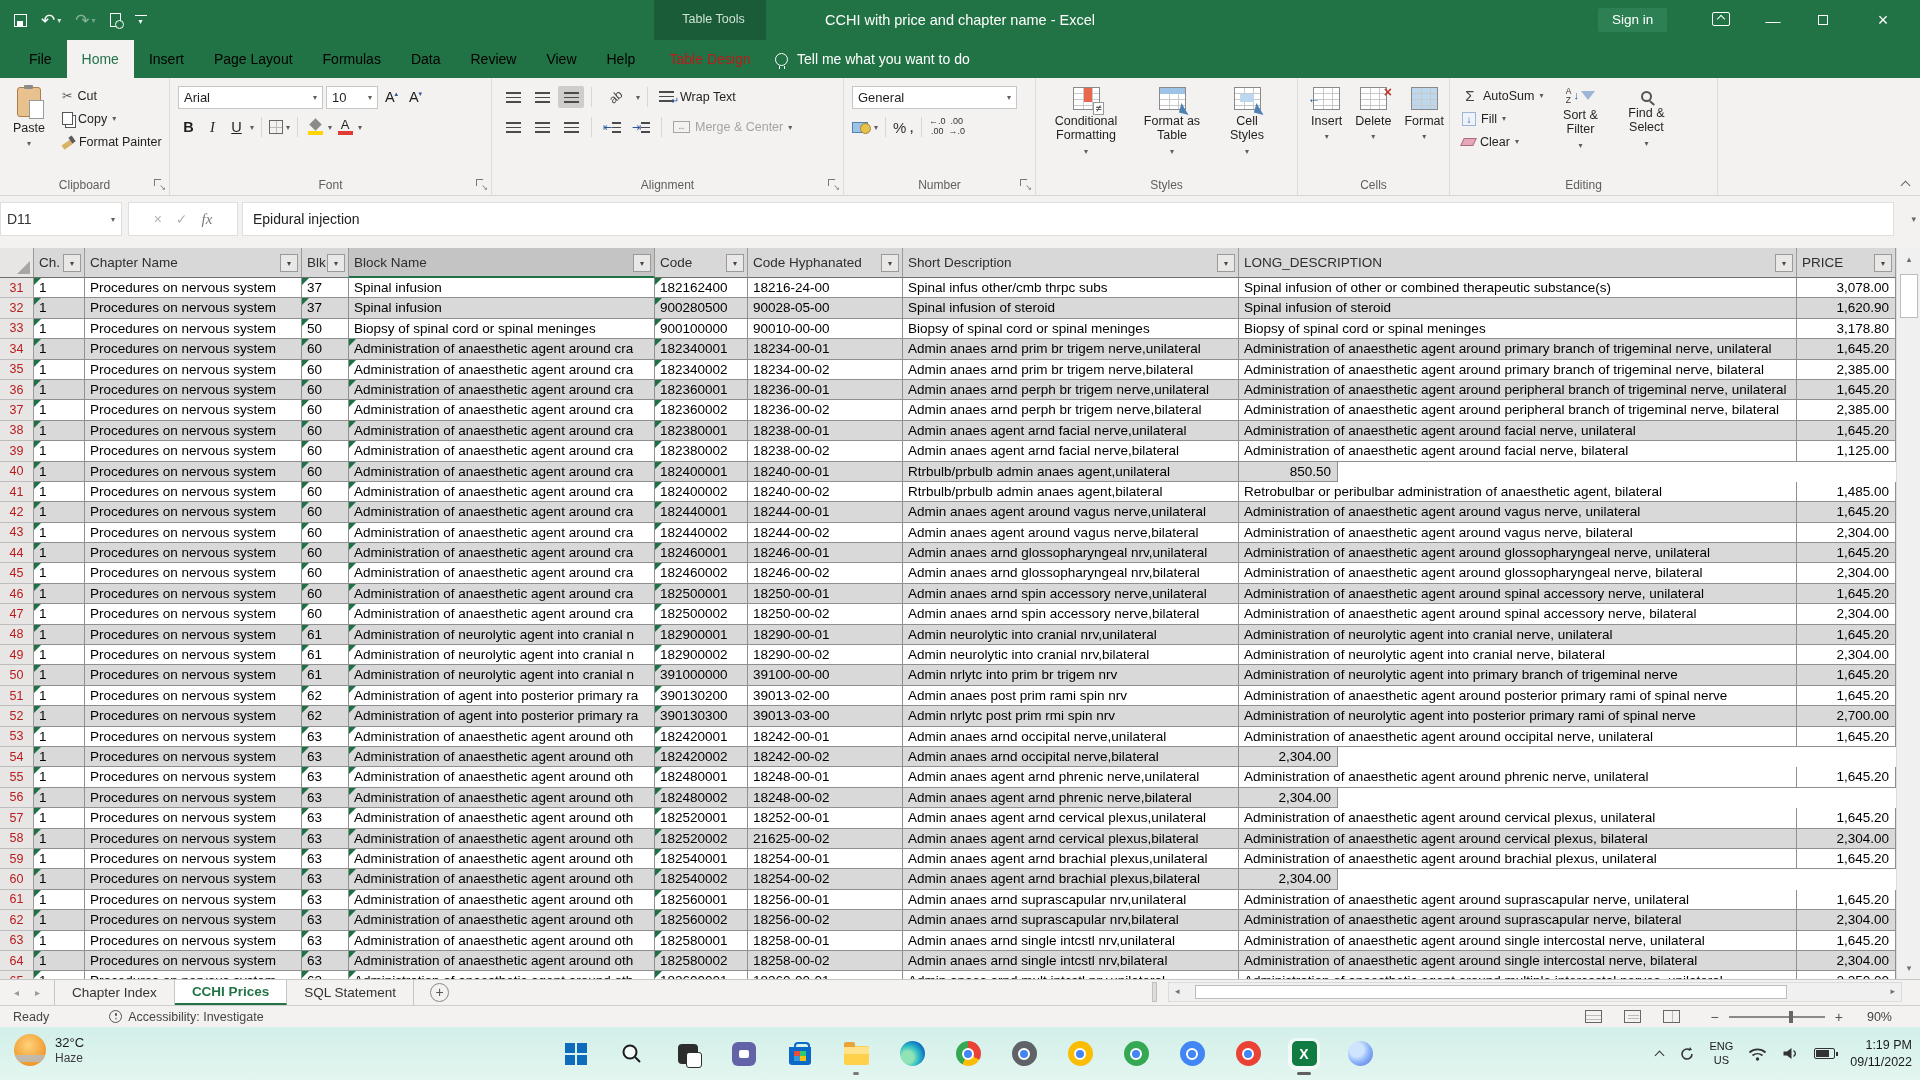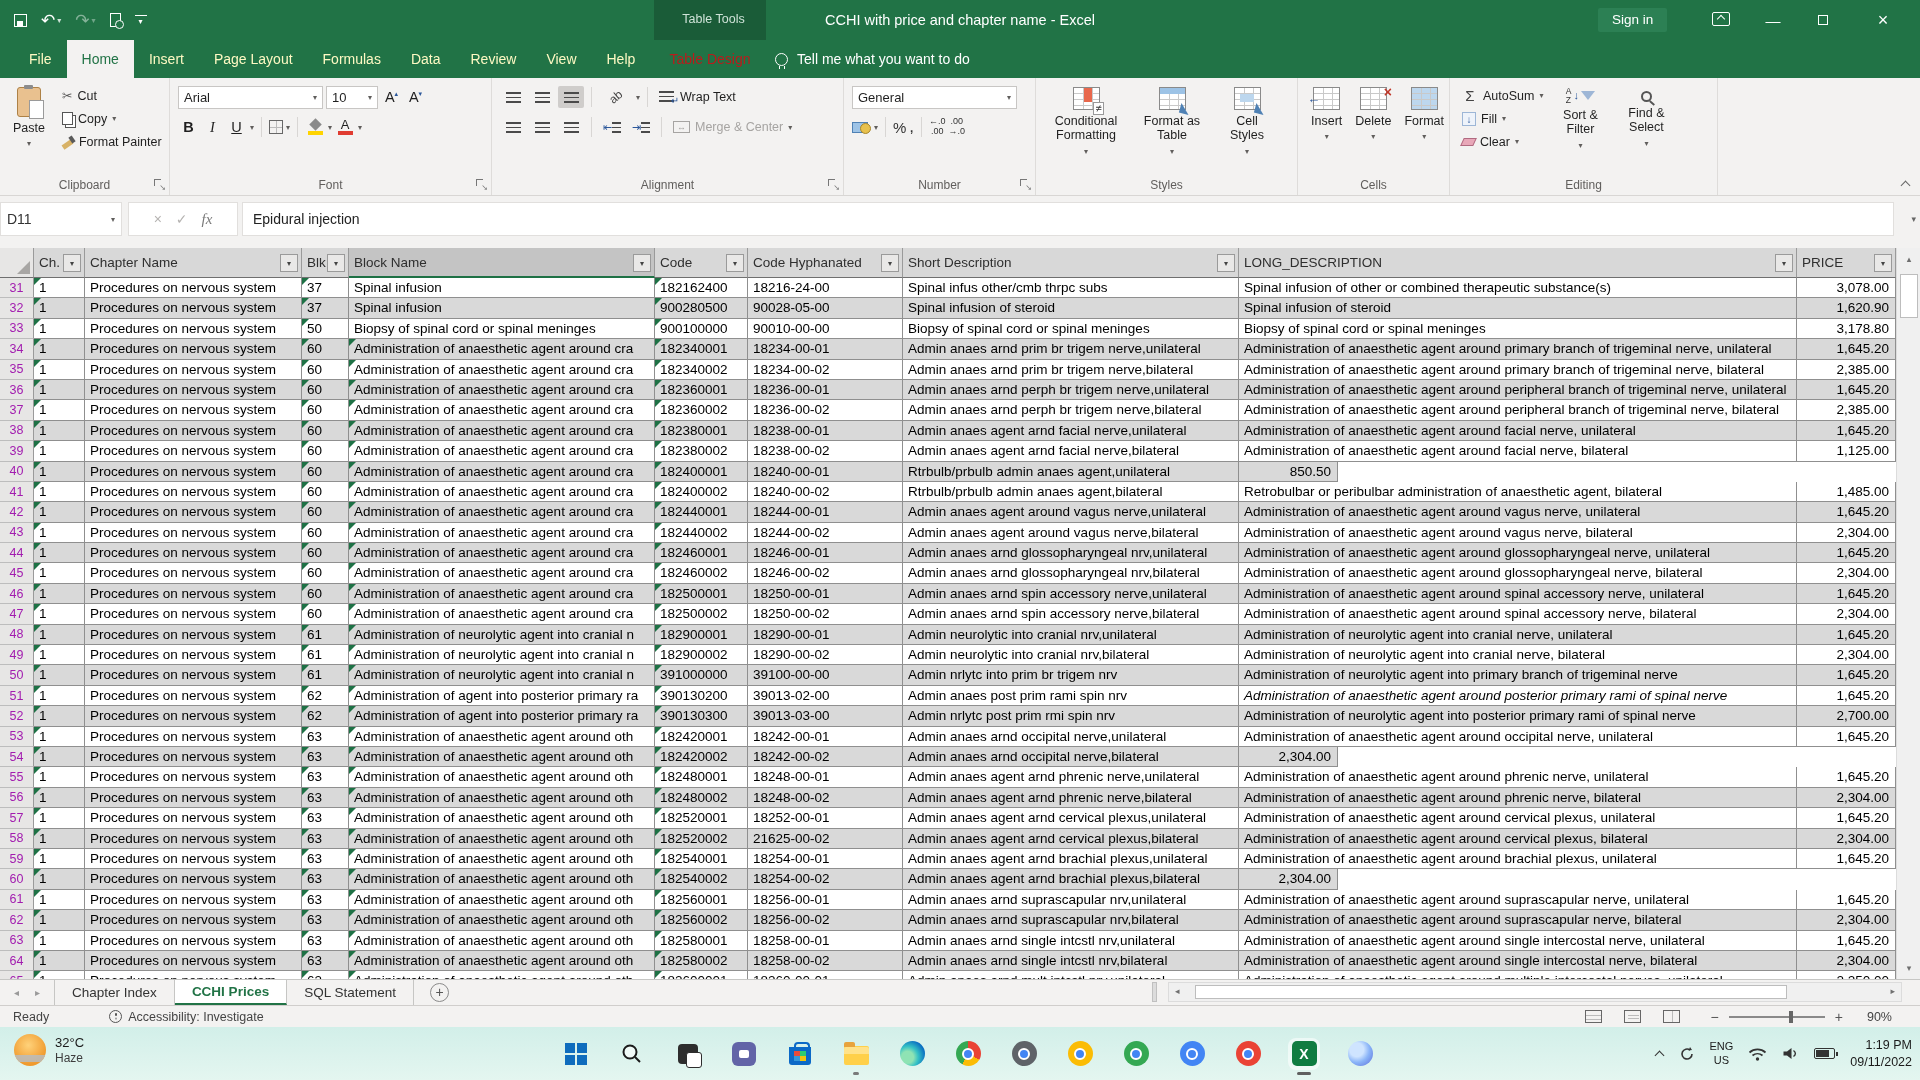--- a/index.html
+++ b/index.html
@@ -22,21 +22,21 @@
   .wintitle{position:absolute;left:960px;top:0;transform:translateX(-50%);line-height:40px;font-size:14.5px;color:#fff;white-space:nowrap;}
   .signin{position:absolute;left:1598px;top:8px;height:24px;line-height:24px;padding:0 14px;font-size:13.5px;color:#fff;background:#2c8054;border-radius:2px;}
   .ribopt{position:absolute;left:1712px;top:12px;width:18px;height:14px;border:1.4px solid #fff;border-radius:2px;}
   .ribopt:after{content:"";position:absolute;left:5px;top:3px;width:5px;height:5px;border-left:1.4px solid #fff;border-top:1.4px solid #fff;transform:rotate(45deg);}
   .winbtn{position:absolute;top:0;width:46px;height:40px;display:flex;align-items:center;justify-content:center;color:#fff;font-size:15px;}
   .restoreico{width:10px;height:10px;border:1.3px solid #fff;position:relative;background:#217346;}
   .restoreico:before{content:"";position:absolute;left:2px;top:-4px;width:10px;height:10px;border:1.3px solid #fff;z-index:-1;}
 
   
   .menubar{position:absolute;left:0;top:40px;width:1920px;height:38px;background:#217346;display:flex;align-items:stretch;padding-left:14px;}
-  .mtab{color:#fef9c3;font-size:14px;line-height:38px;padding:0 15px;white-space:nowrap;}
+  .mtab{color:#000000;font-size:14px;line-height:38px;padding:0 15px;white-space:nowrap;}
   .mtab.active{background:#f3f2f1;color:#217346;}
   .ctxtab{position:absolute;left:654px;top:40px;width:112px;line-height:38px;text-align:center;color:#b91c1c;font-size:14px;}
   .tellme{position:absolute;left:775px;top:40px;height:38px;display:flex;align-items:center;gap:9px;color:#fff;font-size:14px;}
   .bulb{width:13px;height:13px;border:1.5px solid #fff;border-radius:50%;position:relative;}
   .bulb:after{content:"";position:absolute;left:3px;bottom:-4px;width:4px;height:3px;border-left:1.5px solid #fff;border-right:1.5px solid #fff;}
 
   
   .ribbon{position:absolute;left:0;top:78px;width:1920px;height:118px;background:#f3f2f1;border-bottom:1px solid #d8d6d4;display:flex;}
   .grp{position:relative;height:100%;border-right:1px solid #dedcda;padding:6px 6px 0 8px;flex:none;}
   .gname{position:absolute;bottom:3px;left:0;right:0;text-align:center;font-size:12px;color:#605e5c;}
@@ -104,21 +104,21 @@
   
   .grid{position:absolute;left:0;top:248px;width:1896px;height:731px;overflow:hidden;background:#fff;}
   .ghead{display:flex;height:30px;}
   .hcell{position:relative;background:#d8d8d8;border-right:1px solid #9a9a9a;border-bottom:1px solid #6f6f6f;font-size:13.5px;color:#2f2f2f;display:flex;align-items:center;padding:0 22px 0 5px;white-space:nowrap;overflow:hidden;}
   .hcell.active{background:#c4c4c4;border-bottom:2px solid #1e7145;}
   .fbtn{position:absolute;right:3px;top:6px;width:18px;height:18px;background:#e9e8e7;border:1px solid #9a9a9a;font-size:8px;color:#444;display:flex;align-items:center;justify-content:center;}
   .corner{width:34px;flex:none;background:#e7e6e5;border-right:1px solid #9a9a9a;border-bottom:1px solid #6f6f6f;position:relative;}
   .corner i{position:absolute;right:3px;bottom:3px;width:0;height:0;border-left:13px solid transparent;border-bottom:13px solid #a8a6a4;}
   .grow{display:flex;height:20.4px;}
   .grow.band .gc{background:#d9d9d9;}
-  .rn{width:34px;flex:none;background:#e7e6e5;border-right:1px solid #9a9a9a;border-bottom:1px solid #bdbdbd;color:#a21caf;font-size:12.5px;display:flex;align-items:center;justify-content:center;}
+  .rn{width:34px;flex:none;background:#e7e6e5;border-right:1px solid #9a9a9a;border-bottom:1px solid #bdbdbd;color:#b91c1c;font-size:12.5px;display:flex;align-items:center;justify-content:center;}
   .gc{position:relative;background:#fff;border-right:1px solid #8f8f8f;border-bottom:1px solid #8f8f8f;font-size:13.5px;color:#000;line-height:19px;padding:0 3px 0 5px;white-space:nowrap;overflow:hidden;}
   .gc.num{text-align:right;padding-right:6px;}
   .tri{position:absolute;left:0;top:0;width:0;height:0;border-top:7px solid #1e7145;border-right:7px solid transparent;}
 
   
   .vscroll{position:absolute;left:1896px;top:248px;width:24px;height:731px;background:#f0f0f0;border-left:1px solid #dcdcdc;}
   .sbtn{position:absolute;left:0;width:24px;height:22px;display:flex;align-items:center;justify-content:center;font-size:9px;color:#6f6f6f;background:#f0f0f0;}
   .vthumb{position:absolute;left:3px;top:26px;width:18px;height:44px;background:#fff;border:1px solid #bdbdbd;}
 
   
@@ -738,21 +738,21 @@
         </div>
         <div class="grow">
           <div class="rn">51</div>
           <div class="gc" style="width: 51px;"><span class="tri"></span>1</div>
           <div class="gc" style="width: 217px;">Procedures on nervous system</div>
           <div class="gc" style="width: 47px;"><span class="tri"></span>62</div>
           <div class="gc" style="width: 306px;"><span class="tri"></span>Administration of agent into posterior primary ra</div>
           <div class="gc" style="width: 93px;"><span class="tri"></span>390130200</div>
           <div class="gc" style="width: 155px;">39013-02-00</div>
           <div class="gc" style="width: 336px;">Admin anaes post prim rami spin nrv</div>
-          <div class="gc" style="width: 558px; font-style: italic;">Administration of anaesthetic agent around posterior primary rami of spinal nerve</div>
+          <div class="gc" style="width: 558px;">Administration of anaesthetic agent around posterior primary rami of spinal nerve</div>
           <div class="gc num" style="width: 99px;">1,645.20</div>
         </div>
         <div class="grow band">
           <div class="rn">52</div>
           <div class="gc" style="width: 51px;"><span class="tri"></span>1</div>
           <div class="gc" style="width: 217px;">Procedures on nervous system</div>
           <div class="gc" style="width: 47px;"><span class="tri"></span>62</div>
           <div class="gc" style="width: 306px;"><span class="tri"></span>Administration of agent into posterior primary ra</div>
           <div class="gc" style="width: 93px;"><span class="tri"></span>390130300</div>
           <div class="gc" style="width: 155px;">39013-03-00</div>
@@ -797,21 +797,20 @@
         </div>
         <div class="grow band">
           <div class="rn">56</div>
           <div class="gc" style="width: 51px;"><span class="tri"></span>1</div>
           <div class="gc" style="width: 217px;">Procedures on nervous system</div>
           <div class="gc" style="width: 47px;"><span class="tri"></span>63</div>
           <div class="gc" style="width: 306px;"><span class="tri"></span>Administration of anaesthetic agent around oth</div>
           <div class="gc" style="width: 93px;"><span class="tri"></span>182480002</div>
           <div class="gc" style="width: 155px;">18248-00-02</div>
           <div class="gc" style="width: 336px;">Admin anaes agent arnd phrenic nerve,bilateral</div>
-          <div class="gc" style="width: 558px;">Administration of anaesthetic agent around phrenic nerve, bilateral</div>
           <div class="gc num" style="width: 99px;">2,304.00</div>
         </div>
         <div class="grow">
           <div class="rn">57</div>
           <div class="gc" style="width: 51px;"><span class="tri"></span>1</div>
           <div class="gc" style="width: 217px;">Procedures on nervous system</div>
           <div class="gc" style="width: 47px;"><span class="tri"></span>63</div>
           <div class="gc" style="width: 306px;"><span class="tri"></span>Administration of anaesthetic agent around oth</div>
           <div class="gc" style="width: 93px;"><span class="tri"></span>182520001</div>
           <div class="gc" style="width: 155px;">18252-00-01</div>

